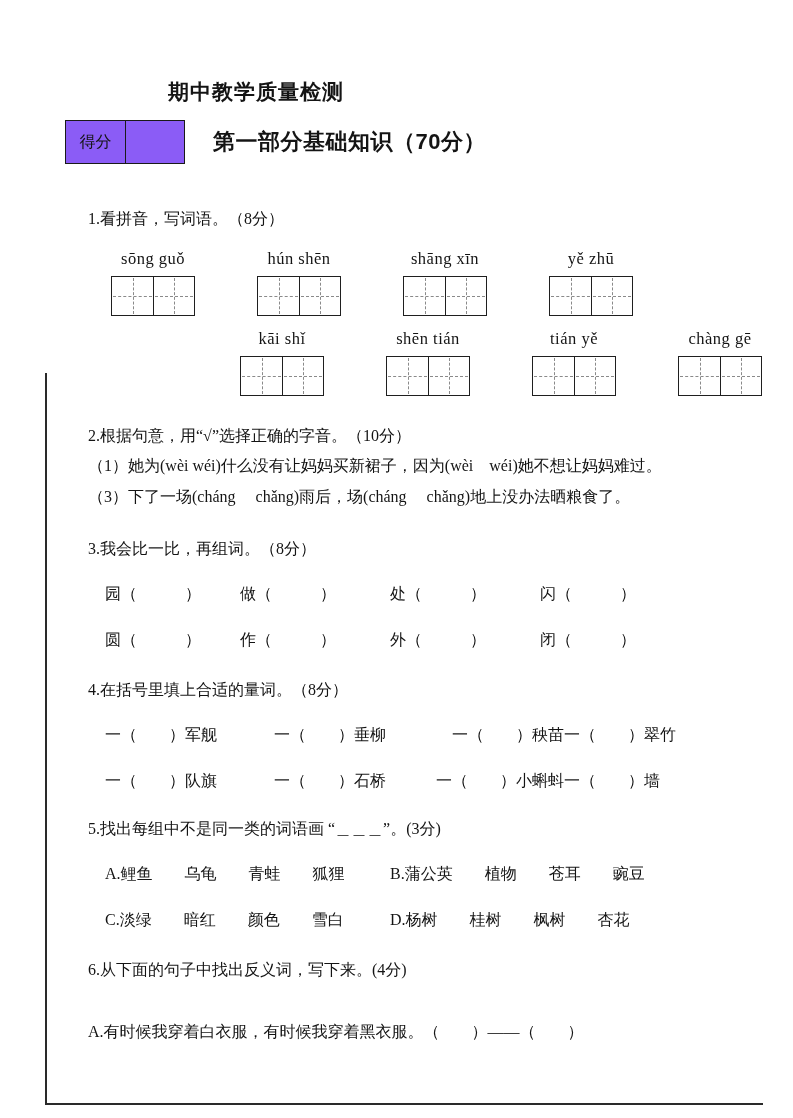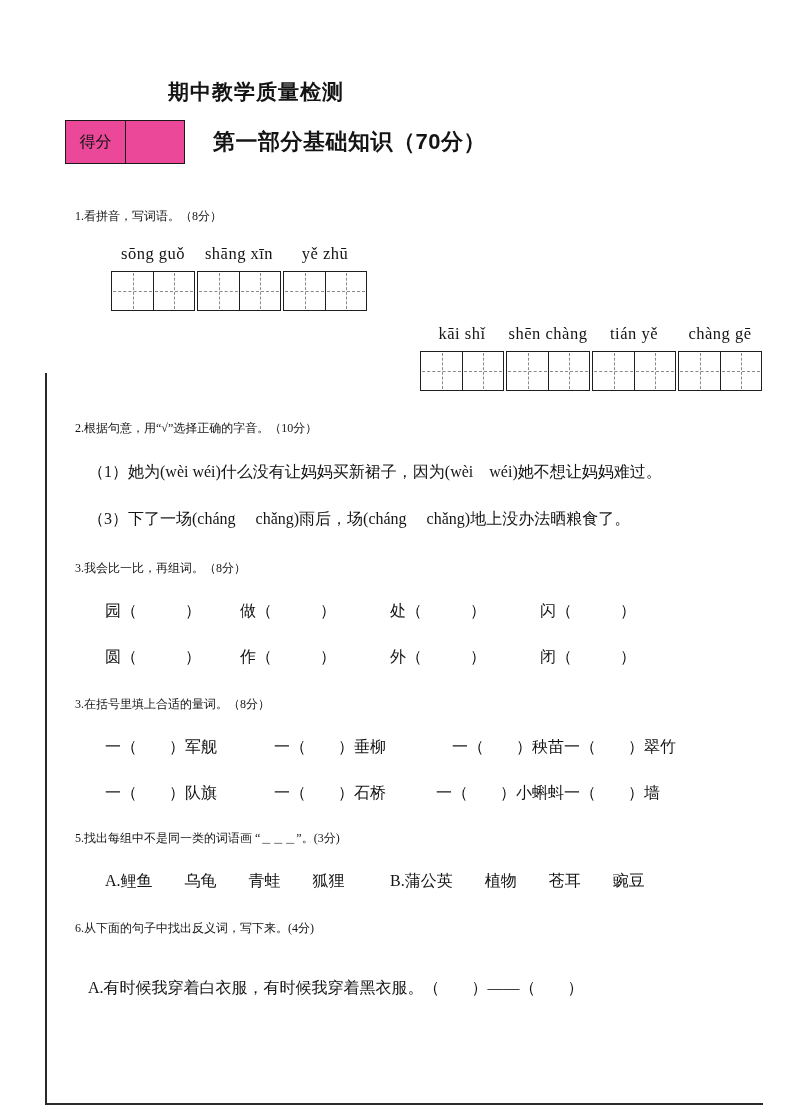--- a/index.html
+++ b/index.html
@@ -16,46 +16,46 @@
   
   .border-left   { position:absolute; left:45px; top:373px; width:2px; height:732px; background:#2a2a2a; }
   .border-bottom { position:absolute; left:45px; top:1103px; width:718px; height:2px; background:#2a2a2a; }
 
   .title {
     font-family:"Liberation Sans","DejaVu Sans",sans-serif;
     font-size:21px; font-weight:bold; margin-left:93px; letter-spacing:1px;
   }
 
   .score-row { display:flex; align-items:center; margin-top:14px; margin-left:-10px; }
-  .score-box { display:flex; border:1.8px solid #1a1a1a; background:#ec4899; }
+  .score-box { display:flex; border:1.8px solid #1a1a1a; background:#8b5cf6; }
   .score-cell {
     width:59px; height:42px; display:flex; align-items:center; justify-content:center;
     font-size:16px;
   }
   .score-cell + .score-cell { border-left:1.8px solid #1a1a1a; }
   .section-heading {
     font-family:"Liberation Sans","DejaVu Sans",sans-serif;
     font-size:22px; font-weight:bold; margin-left:28px; letter-spacing:0.5px;
   }
 
-  .q-prompt { font-size:12px; line-height:1.25; }
+  .q-prompt { font-size:16px; line-height:1.25;margin-left:13px; }
   .q1 .q-prompt { margin-top:45px; }
 
-  .word-row { display:flex; padding-left:35px; margin-top:20px; }
+  .word-row { display:flex; gap:60px; padding-left:35px; margin-top:20px; }
   .word-row.second { margin-top:13px;justify-content:flex-end; }
   .word-group { width:86px; display:flex; flex-direction:column; align-items:center; }
   .pinyin { font-size:16.5px; margin-bottom:7px; white-space:nowrap; letter-spacing:0.5px; }
   .grid-box { display:flex; border:1.6px solid #1f1f1f; background:#fff; }
   .gcell { width:41px; height:38px; position:relative; }
   .gcell + .gcell { border-left:1.6px solid #1f1f1f; }
   .gcell::before { content:""; position:absolute; top:1px; bottom:1px; left:50%; border-left:1px dashed #8a8a8a; }
   .gcell::after  { content:""; position:absolute; left:1px; right:1px; top:50%; border-top:1px dashed #8a8a8a; }
 
   .q2 .q-prompt { margin-top:30px; }
-  .q2-item { font-size:16px; margin-top:26px; padding-left:13px; white-space:nowrap; }
+  .q2-item { font-size:16px; margin-top:10px; padding-left:13px; white-space:nowrap; }
 
   .q3 .q-prompt { margin-top:31px; }
   .row { display:flex; font-size:16px; margin-top:25px; padding-left:30px; white-space:nowrap; }
   .q3-row .c1 { width:135px; } .q3-row .c2 { width:150px; } .q3-row .c3 { width:150px; }
 
   .q4 .q-prompt { margin-top:29px; }
   .q4-row .c1 { width:145px; } .q4-row .c2 { width:140px;margin-left:24px; } .q4-row .c3 { width:150px;text-align:right; }
 
   .q5 .q-prompt { margin-top:27px; }
   .q5-row .c1 { width:285px; }
@@ -85,20 +85,27 @@
 
     <div class="word-row">
       <div class="word-group">
         <div class="pinyin">sōng guǒ</div>
         <div class="grid-box">
           <div class="gcell"></div>
           <div class="gcell"></div>
         </div>
       </div>
       <div class="word-group">
+        <div class="pinyin">hún shēn</div>
+        <div class="grid-box">
+          <div class="gcell"></div>
+          <div class="gcell"></div>
+        </div>
+      </div>
+      <div class="word-group">
         <div class="pinyin">shāng xīn</div>
         <div class="grid-box">
           <div class="gcell"></div>
           <div class="gcell"></div>
         </div>
       </div>
       <div class="word-group">
         <div class="pinyin">yě zhū</div>
         <div class="grid-box">
           <div class="gcell"></div>
@@ -109,21 +116,21 @@
 
     <div class="word-row second">
       <div class="word-group">
         <div class="pinyin">kāi shǐ</div>
         <div class="grid-box">
           <div class="gcell"></div>
           <div class="gcell"></div>
         </div>
       </div>
       <div class="word-group">
-        <div class="pinyin">shēn chàng</div>
+        <div class="pinyin">shēn tián</div>
         <div class="grid-box">
           <div class="gcell"></div>
           <div class="gcell"></div>
         </div>
       </div>
       <div class="word-group">
         <div class="pinyin">tián yě</div>
         <div class="grid-box">
           <div class="gcell"></div>
           <div class="gcell"></div>
@@ -155,40 +162,44 @@
     </div>
     <div class="row q3-row">
       <span class="c1">圆（　　　）</span>
       <span class="c2">作（　　　）</span>
       <span class="c3">外（　　　）</span>
       <span class="c4">闭（　　　）</span>
     </div>
   </section>
 
   <section class="q q4">
-    <p class="q-prompt">3.在括号里填上合适的量词。（8分）</p>
+    <p class="q-prompt">4.在括号里填上合适的量词。（8分）</p>
     <div class="row q4-row">
       <span class="c1">一（　　）军舰</span>
       <span class="c2">一（　　）垂柳</span>
       <span class="c3">一（　　）秧苗</span>
       <span class="c4">一（　　）翠竹</span>
     </div>
     <div class="row q4-row">
       <span class="c1">一（　　）队旗</span>
       <span class="c2">一（　　）石桥</span>
       <span class="c3">一（　　）小蝌蚪</span>
       <span class="c4">一（　　）墙</span>
     </div>
   </section>
 
   <section class="q q5">
     <p class="q-prompt">5.找出每组中不是同一类的词语画 “＿＿＿”。(3分)</p>
     <div class="row q5-row">
       <span class="c1">A.鲤鱼　　乌龟　　青蛙　　狐狸</span>
       <span class="c2">B.蒲公英　　植物　　苍耳　　豌豆</span>
     </div>
+    <div class="row q5-row">
+      <span class="c1">C.淡绿　　暗红　　颜色　　雪白</span>
+      <span class="c2">D.杨树　　桂树　　枫树　　杏花</span>
+    </div>
   </section>
 
   <section class="q q6">
     <p class="q-prompt">6.从下面的句子中找出反义词，写下来。(4分)</p>
     <p class="q6-item">A.有时候我穿着白衣服，有时候我穿着黑衣服。（　　）——（　　）</p>
   </section>
 </div>
 
 </body></html>

